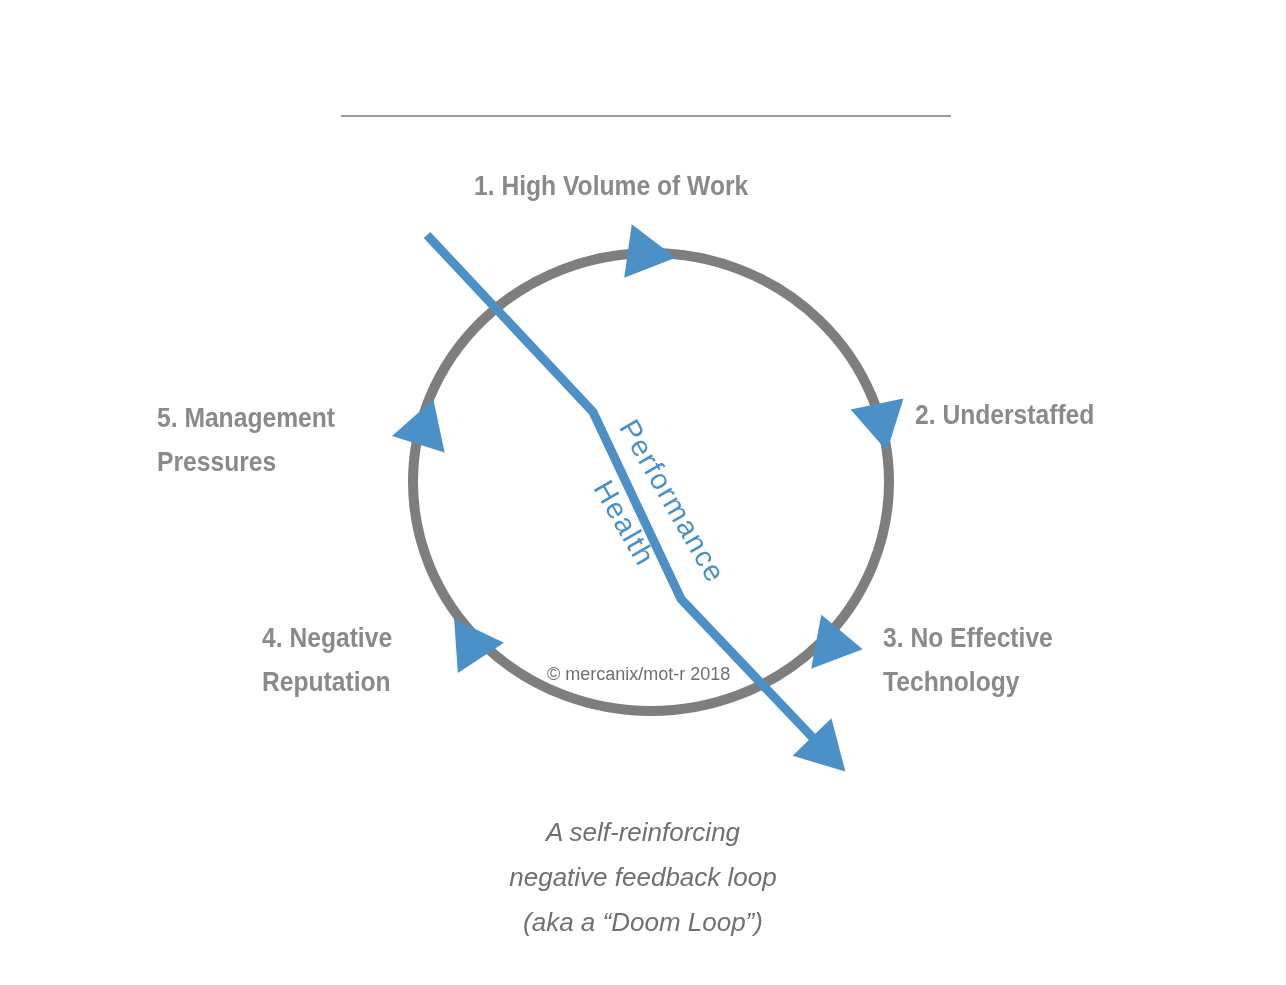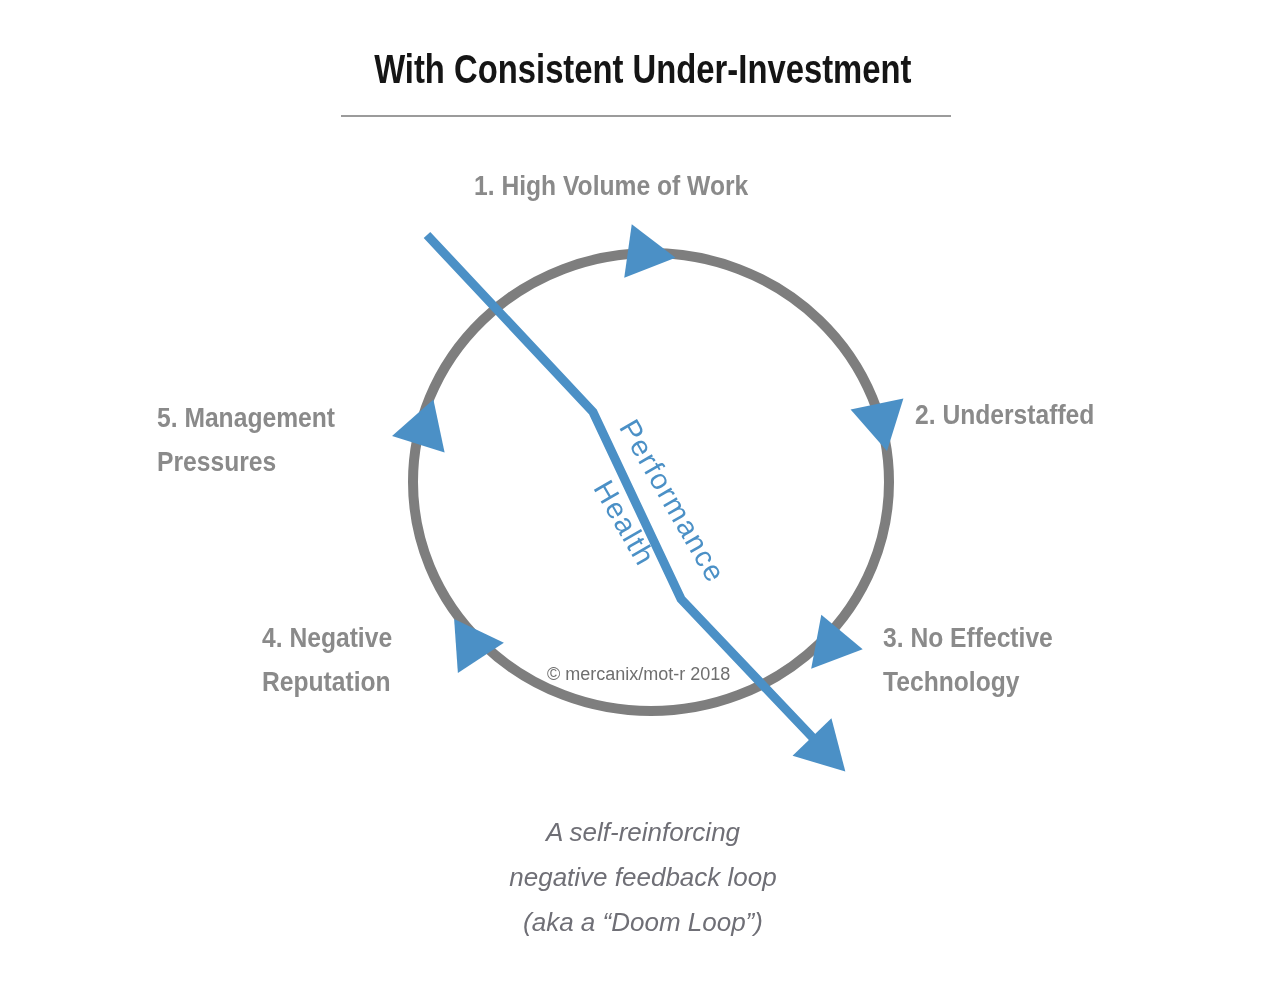--- a/index.html
+++ b/index.html
@@ -95,23 +95,20 @@
     <polygon class="arrowhead" points="0,-27 48,0 0,27" transform="translate(842,632) rotate(130)"></polygon>
     <polygon class="arrowhead" points="0,-27 48,0 0,27" transform="translate(456,646) rotate(-4)"></polygon>
     <polygon class="arrowhead" points="0,-27 48,0 0,27" transform="translate(439,426) rotate(168)"></polygon>
 
     <polygon class="arrowhead" points="0,-27 48,0 0,27" transform="translate(812,737) rotate(46)"></polygon>
 
     <text class="perf-text" text-anchor="middle" transform="translate(664,506) rotate(60)">Performance</text>
     <text class="perf-text" text-anchor="middle" transform="translate(616,528) rotate(60)">Health</text>
   </svg>
 
-  <div class="abs title-wrap">
-    <span class="title-text">With Consistent Under-Investment</span>
-  </div>
   <div class="abs title-underline"></div>
 
   <div class="abs step-label step-1">1. High Volume of Work</div>
   <div class="abs step-label step-2">2. Understaffed</div>
   <div class="abs step-label step-3">3. No Effective
 Technology</div>
   <div class="abs step-label step-4">4. Negative
 Reputation</div>
   <div class="abs step-label step-5">5. Management
 Pressures</div>

